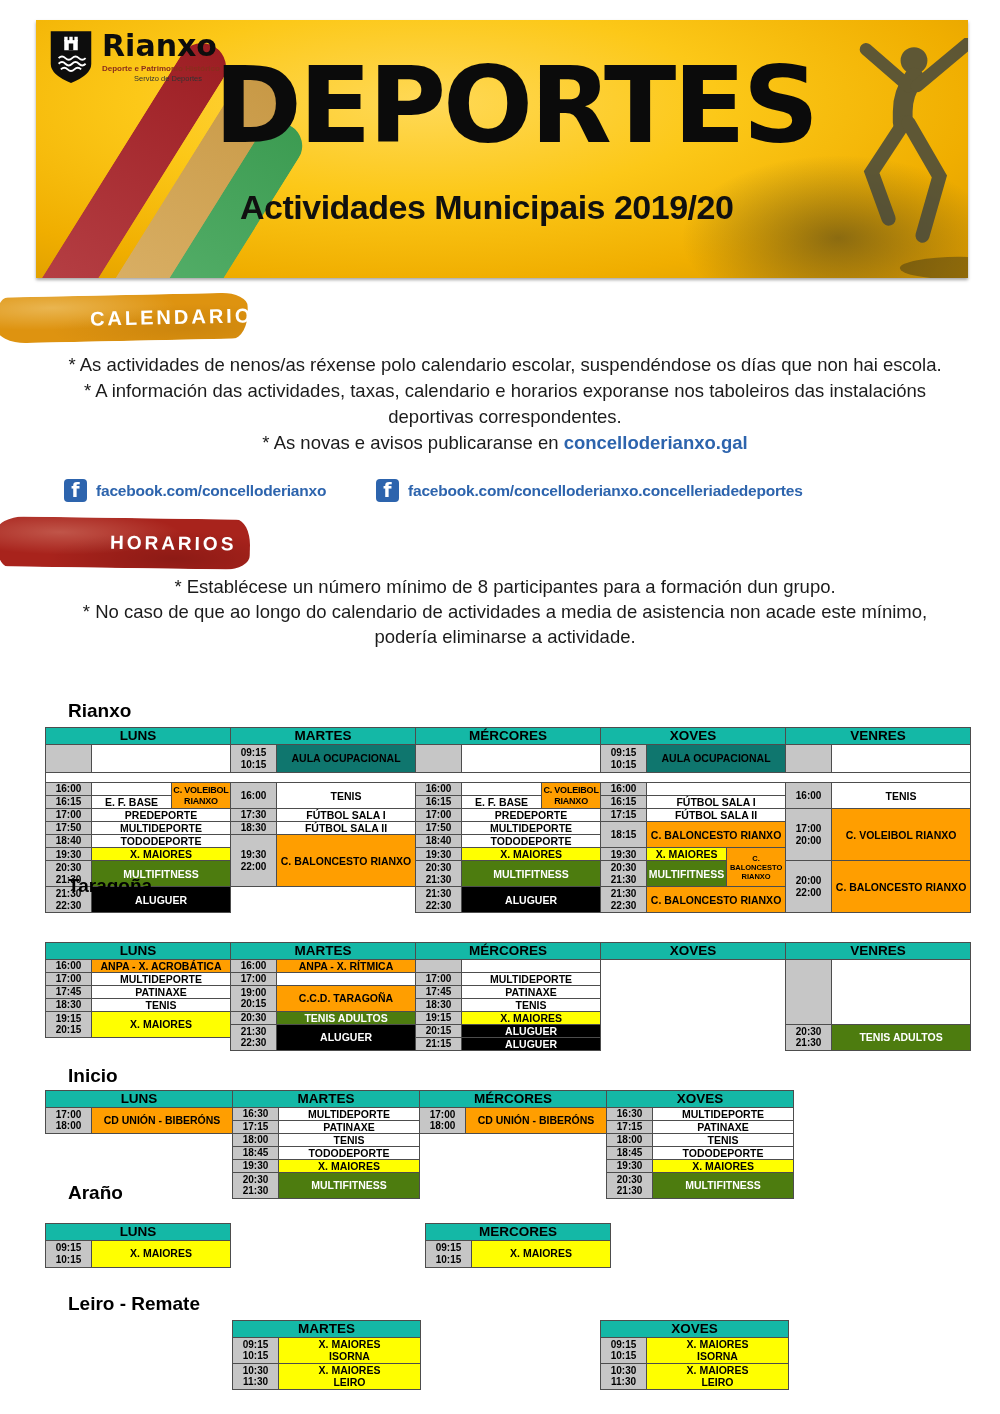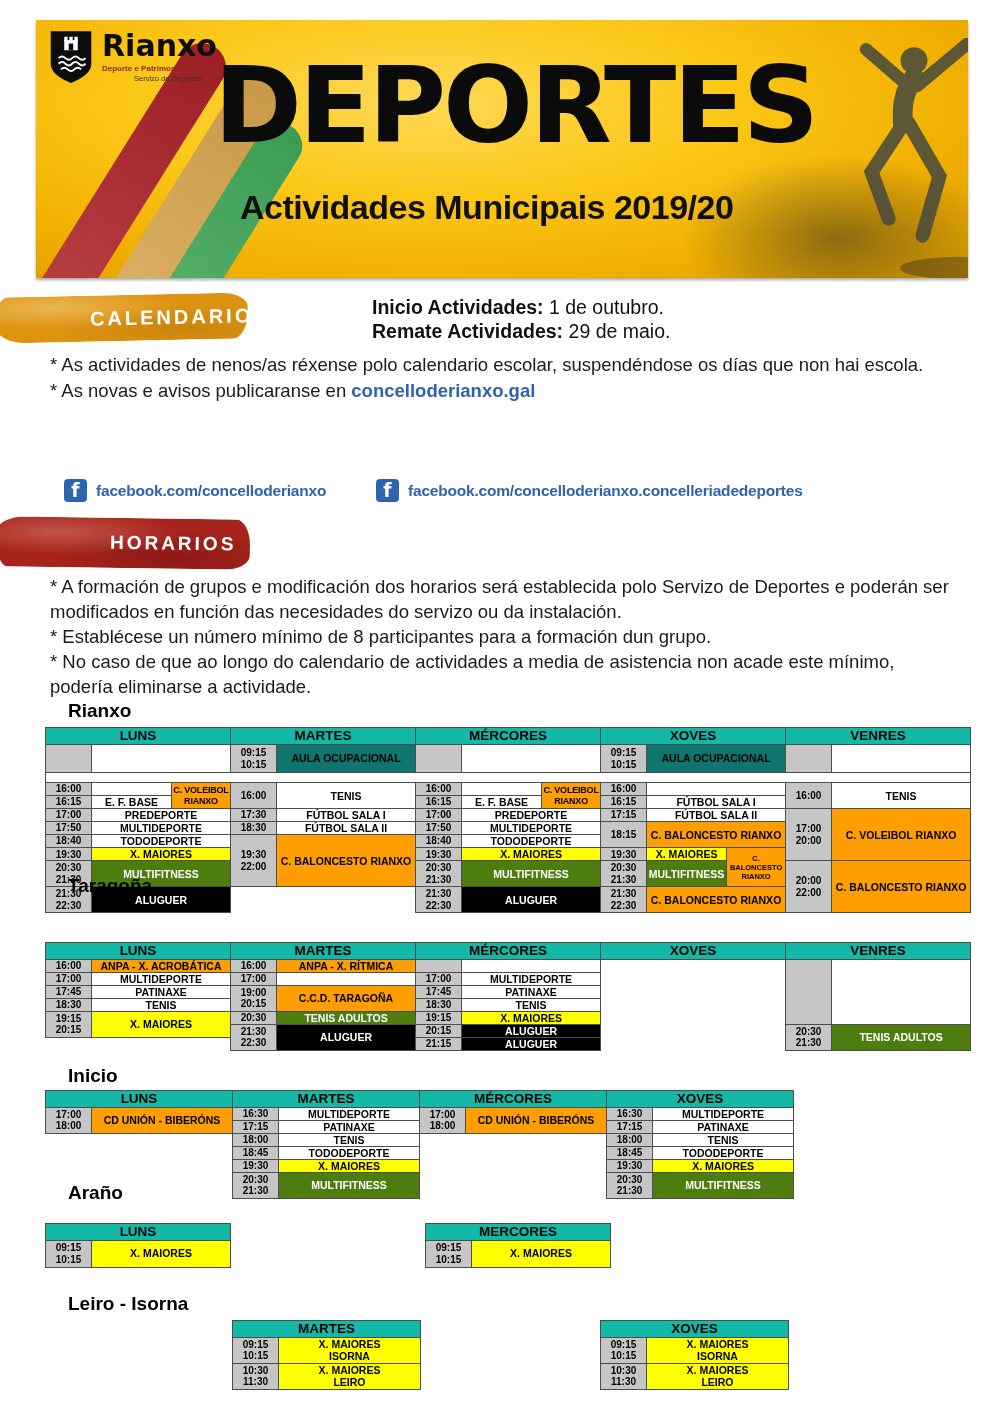--- a/index.html
+++ b/index.html
@@ -37,21 +37,21 @@
                radial-gradient(ellipse at 75% 75%, rgba(120,70,0,.18), transparent 50%),#de9310;
     border-radius:12px 26px 16px 30px / 24px 14px 28px 16px;transform:rotate(-1.2deg);}
   #badge-hor{left:-4px;top:518px;width:254px;height:50px;padding-left:114px;font-size:19px;
     background:radial-gradient(ellipse at 25% 30%, rgba(255,215,190,.28), transparent 45%),
                radial-gradient(ellipse at 70% 80%, rgba(60,0,0,.25), transparent 50%),#a8231c;
     border-radius:28px 14px 24px 12px / 16px 26px 14px 28px;transform:rotate(0.8deg);}
 
   
   #dates{position:absolute;left:372px;top:296px;font-size:19.5px;line-height:23.5px;color:#111;}
   #dates b{font-weight:bold;}
-  .notes{position:absolute;left:50px;width:910px;color:#1b1b1b;}
+  .notes{position:absolute;left:50px;width:910px;color:#1b1b1b;text-align:center;}
   #notes-cal{top:352px;font-size:18.5px;line-height:26px;}
   #notes-hor{top:574px;font-size:18.5px;line-height:25px;}
   .notes p{margin:0;}
   .weblink{color:#2d64ad;font-weight:bold;}
   .fb{position:absolute;top:479px;display:flex;align-items:center;gap:9px;}
   #fb1{left:64px;} #fb2{left:376px;}
   .fb-icon{width:23px;height:23px;border-radius:4px;background:#2d64ad;color:#fff;
     font:bold 19px/23px "DejaVu Sans",sans-serif;text-align:center;}
   .fb-text{color:#2d64ad;font-weight:bold;font-size:15.5px;letter-spacing:-0.2px;}
 
@@ -121,45 +121,41 @@
     </svg>
 
     <div id="dep-title">DEPORTES</div>
     <div id="dep-sub">Actividades Municipais 2019/20</div>
   </div>
 
   <div class="badge" id="badge-cal">
     <span>CALENDARIO</span>
   </div>
 
-  <div id="dates">
-    <div><b>Inicio Actividades:</b> <span>1 de outubro.</span></div>
-    <div><b>Remate Actividades:</b> <span>29 de maio.</span></div>
-  </div>
 
   <div class="notes" id="notes-cal">
     <p>* As actividades de nenos/as réxense polo calendario escolar, suspendéndose os días que non hai escola.</p>
+    <p>* A información das actividades, taxas, calendario e horarios exporanse nos taboleiros das instalacións deportivas correspondentes.</p>
     <p><span>* As novas e avisos publicaranse en </span><span class="weblink" style="font-size:18.5px">concelloderianxo.gal</span></p>
   </div>
 
   <div class="fb" id="fb1">
     <div class="fb-icon">f</div>
     <div class="fb-text">facebook.com/concelloderianxo</div>
   </div>
   <div class="fb" id="fb2">
     <div class="fb-icon">f</div>
     <div class="fb-text">facebook.com/concelloderianxo.concelleriadedeportes</div>
   </div>
 
   <div class="badge" id="badge-hor">
     <span>HORARIOS</span>
   </div>
 
   <div class="notes" id="notes-hor">
-    <p>* A formación de grupos e modificación dos horarios será establecida polo Servizo de Deportes e poderán ser modificados en función das necesidades do servizo ou da instalación.</p>
     <p>* Establécese un número mínimo de 8 participantes para a formación dun grupo.</p>
     <p>* No caso de que ao longo do calendario de actividades a media de asistencia non acade este mínimo, podería eliminarse a actividade.</p>
   </div>
 
   <div class="sec-title" style="left:68px;top:701px">Rianxo</div>
 
   <table class="tbl" style="left:45px;top:727px;width:925px">
     <colgroup>
       <col style="width:46px">
         <col style="width:80px">
@@ -490,21 +486,21 @@
           <td class="hdr" colspan="2">MERCORES</td>
         </tr>
     <tr class="r27">
       <td class="time pre">09:15
 10:15</td>
       <td class="act yellow">X. MAIORES</td>
     </tr>
   </tbody>
     </table>
 
-  <div class="sec-title" style="left:68px;top:1294px">Leiro - Isorna</div>
+  <div class="sec-title" style="left:68px;top:1294px">Leiro - Remate</div>
 
   <table class="tbl" style="left:232px;top:1320px;width:188px">
     <colgroup>
         <col style="width:46px">
         <col style="width:142px">
       </colgroup>
     <tbody>
         <tr class="r16">
           <td class="hdr" colspan="2">MARTES</td>
         </tr>

